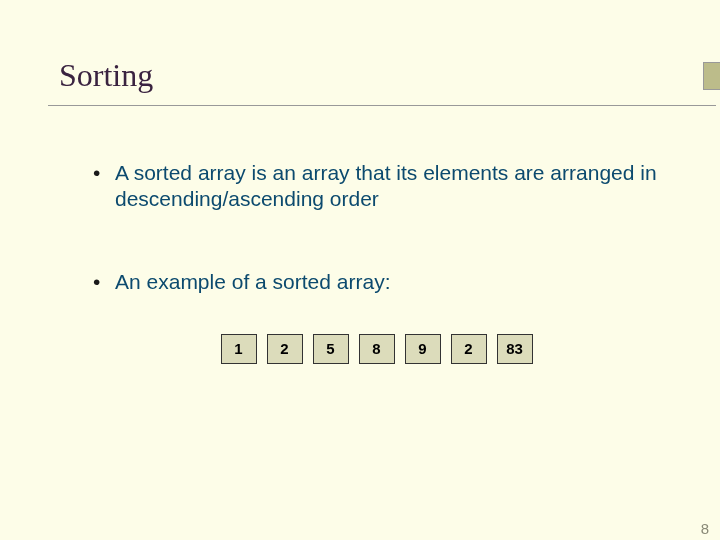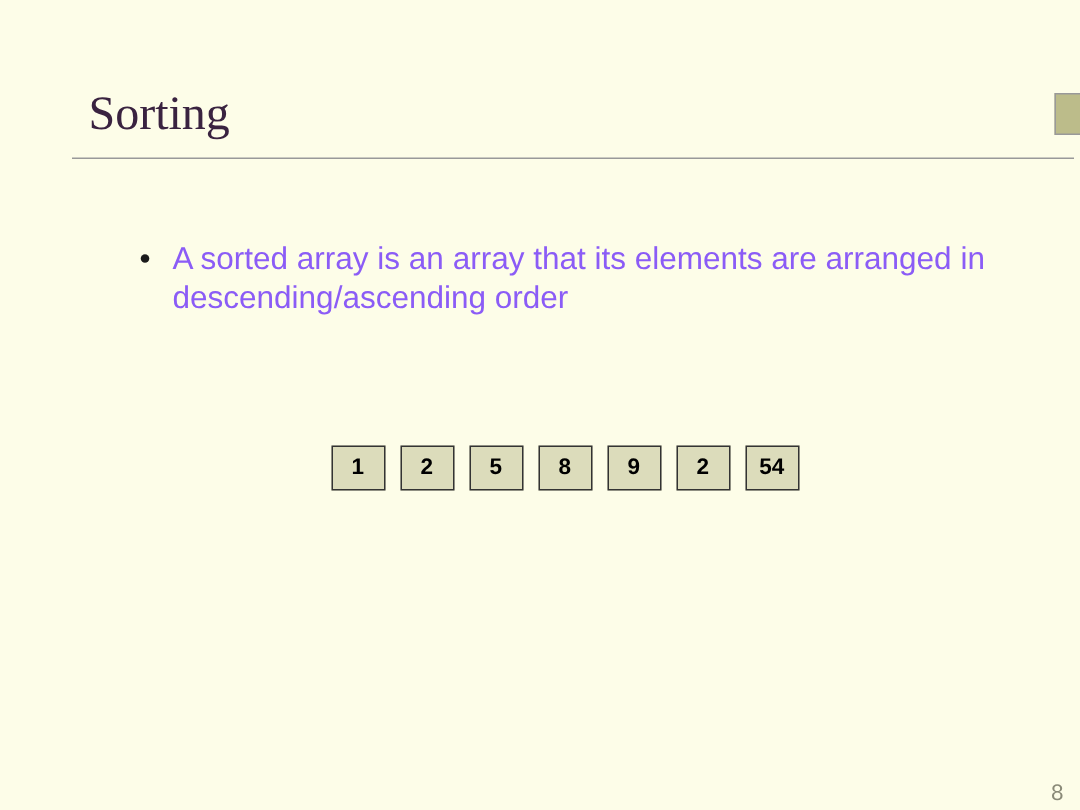--- a/index.html
+++ b/index.html
@@ -32,21 +32,21 @@
     border: 1px solid #999;
   }
   .content {
     padding: 32px 38px 0 38px;
   }
   ul.bullets {
     list-style: none;
   }
   ul.bullets li {
     font-size: 21px;
-    color: #8b5cf6;
+    color: #0c4a6e;
     line-height: 1.25;
     padding-left: 22px;
     position: relative;
     margin-bottom: 2px;
   }
   ul.bullets li::before {
     content: "•";
     position: absolute;
     left: 0;
     top: 0;
@@ -87,24 +87,27 @@
 <div class="corner-box"></div>
 
 <h1 class="title">Sorting</h1>
 <div class="title-underline"></div>
 
 <div class="content">
   <ul class="bullets">
     <li>A sorted array is an array that its elements are arranged in descending/ascending order</li>
   </ul>
   <div class="spacer"></div>
+  <ul class="bullets">
+    <li>An example of a sorted array:</li>
+  </ul>
   <div class="array-row">
     <div class="cell">1</div>
     <div class="cell">2</div>
     <div class="cell">5</div>
     <div class="cell">8</div>
     <div class="cell">9</div>
     <div class="cell">2</div>
-    <div class="cell">54</div>
+    <div class="cell">83</div>
   </div>
 </div>
 
 <div class="page-num">8</div>
 
 </body></html>

